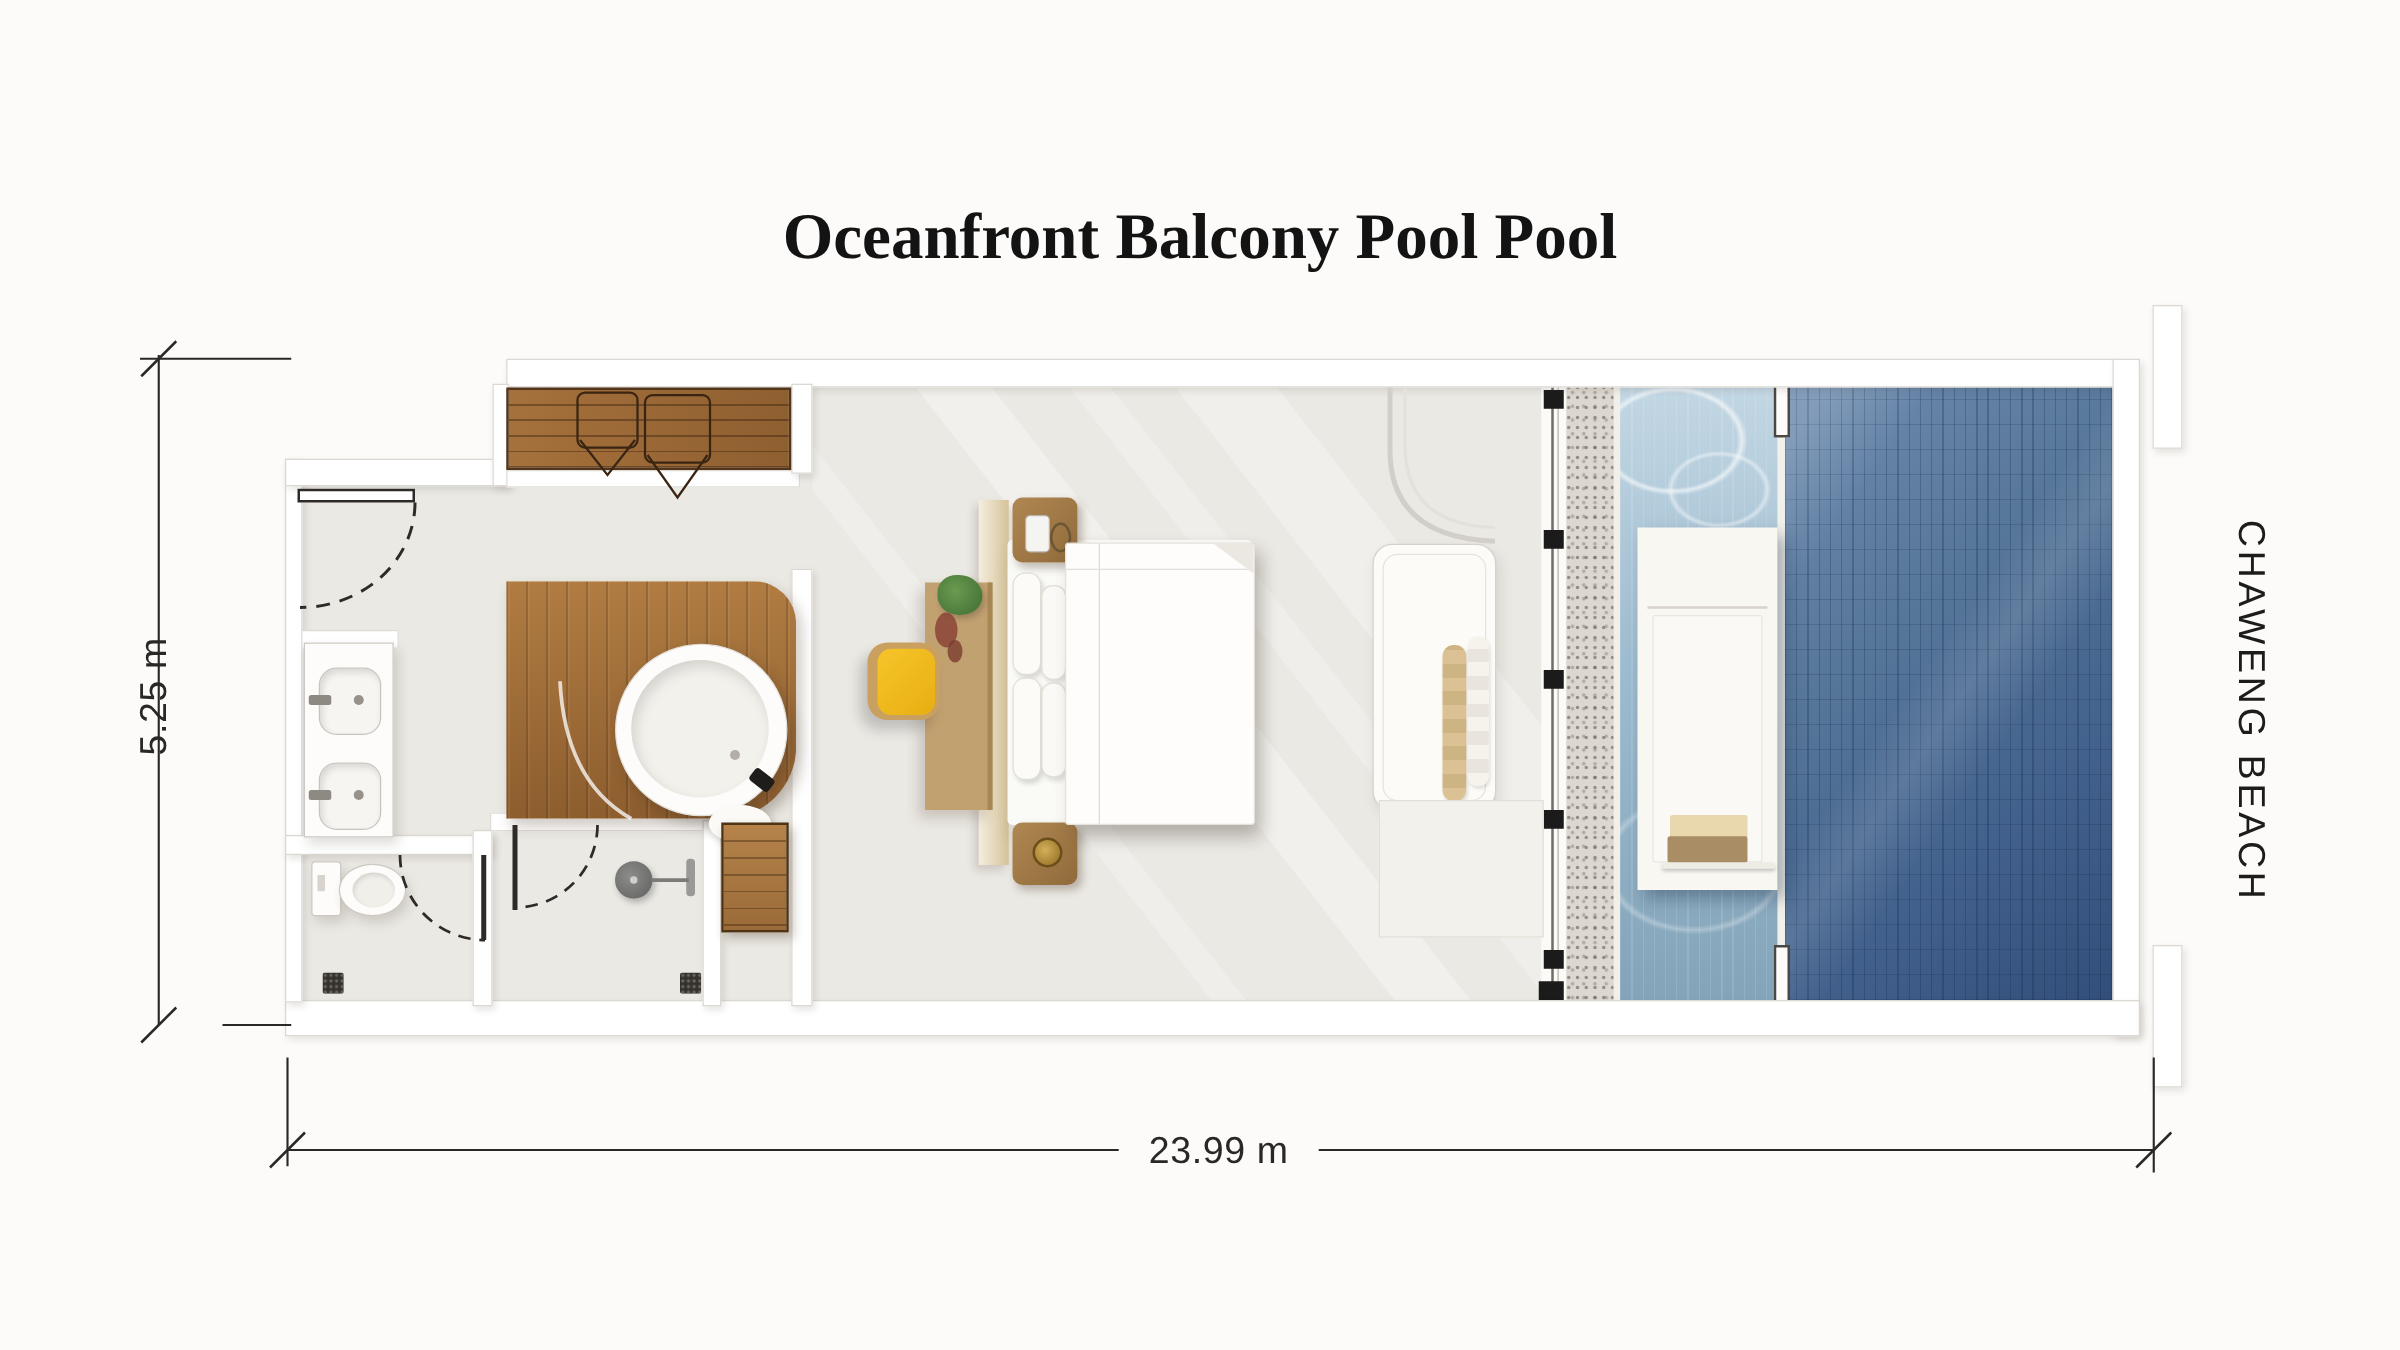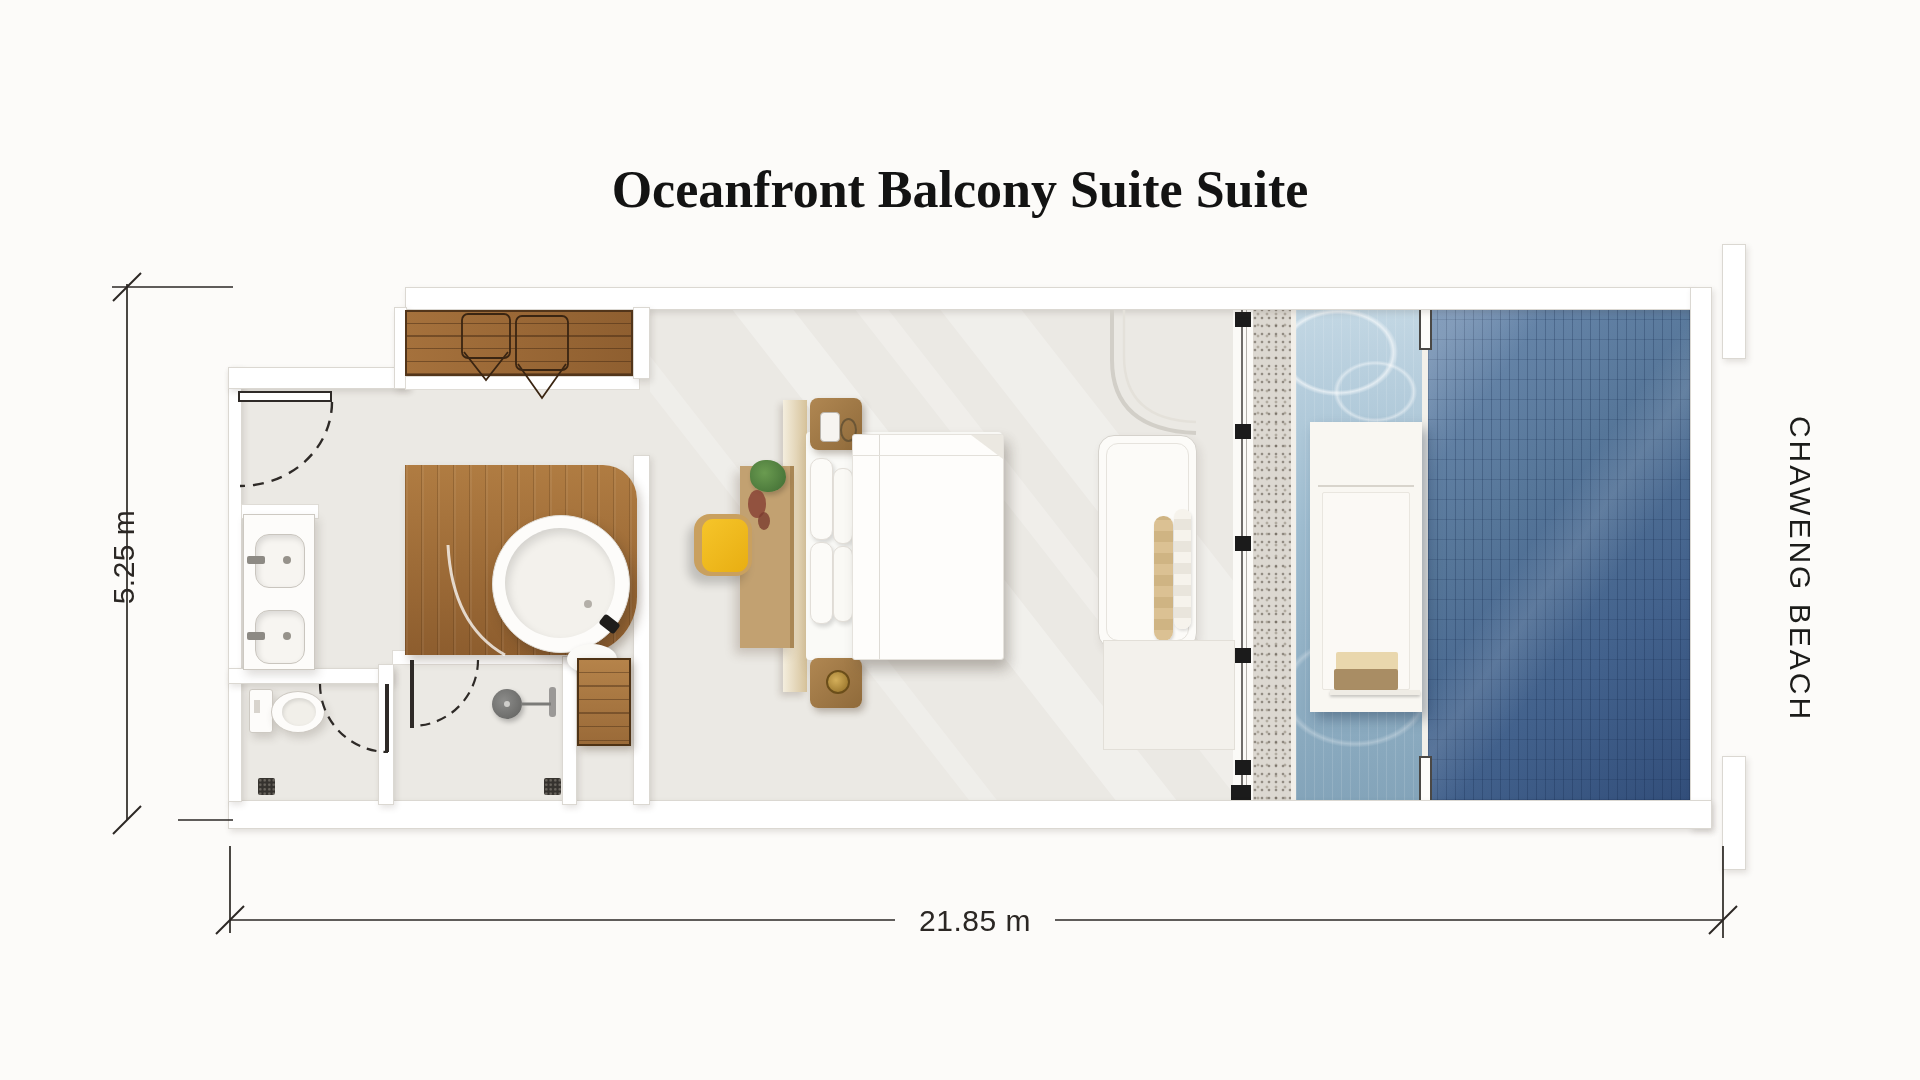--- a/index.html
+++ b/index.html
@@ -20,21 +20,21 @@
   .dim-label{position:absolute;color:#2b2724;font-size:30px;letter-spacing:.5px;text-align:center;}
   .streak{position:absolute;background:rgba(255,255,255,.45);transform:rotate(-38deg);}
   svg{position:absolute;left:0;top:0;pointer-events:none;}
 </style>
 </head>
 <body>
 
 <div id="stage">
 
   <div class="abs" style="left:0;top:160px;width:1920px;text-align:center;color:#131313;
-              font-family:'Liberation Serif','DejaVu Serif',serif;font-weight:700;font-size:52px;">Oceanfront Balcony Suite Suite</div>
+              font-family:'Liberation Serif','DejaVu Serif',serif;font-weight:700;font-size:52px;">Oceanfront Balcony Pool Pool</div>
 
   <div class="floor" style="left:240px;top:307px;width:1013px;height:493px;"></div>
 
   <div class="abs" style="left:233px;top:279px;width:174px;height:89px;background:#fcfbf9;"></div>
 
   <div class="abs" style="left:650px;top:310px;width:583px;height:490px;overflow:hidden;">
     <div class="streak" style="left:150px;top:-180px;width:22px;height:900px;opacity:.5;"></div>
     <div class="streak" style="left:300px;top:-180px;width:48px;height:900px;opacity:.7;"></div>
     <div class="streak" style="left:420px;top:-180px;width:26px;height:900px;opacity:.55;"></div>
     <div class="streak" style="left:510px;top:-180px;width:64px;height:900px;opacity:.6;"></div>
@@ -205,17 +205,17 @@
     <line x1="113" y1="834" x2="141" y2="806" stroke="#2b2724" stroke-width="2"></line>
 
     <line x1="230" y1="920" x2="1723" y2="920" stroke="#2b2724" stroke-width="1.7"></line>
     <line x1="230" y1="846" x2="230" y2="933" stroke="#2b2724" stroke-width="1.7"></line>
     <line x1="1723" y1="846" x2="1723" y2="938" stroke="#2b2724" stroke-width="1.7"></line>
     <line x1="216" y1="934" x2="244" y2="906" stroke="#2b2724" stroke-width="2"></line>
     <line x1="1709" y1="934" x2="1737" y2="906" stroke="#2b2724" stroke-width="2"></line>
   </svg>
 
   <div class="dim-label" style="left:64px;top:540px;width:120px;transform:rotate(-90deg);">5.25 m</div>
-  <div class="dim-label" style="left:895px;top:902px;width:160px;background:#fcfbf9;padding:2px 0;">21.85 m</div>
+  <div class="dim-label" style="left:895px;top:902px;width:160px;background:#fcfbf9;padding:2px 0;">23.99 m</div>
 
   <div class="dim-label" style="left:1640px;top:552px;width:320px;transform:rotate(90deg);letter-spacing:3px;color:#1c1c1a;">CHAWENG BEACH</div>
 
 </div>
 
 </body></html>

